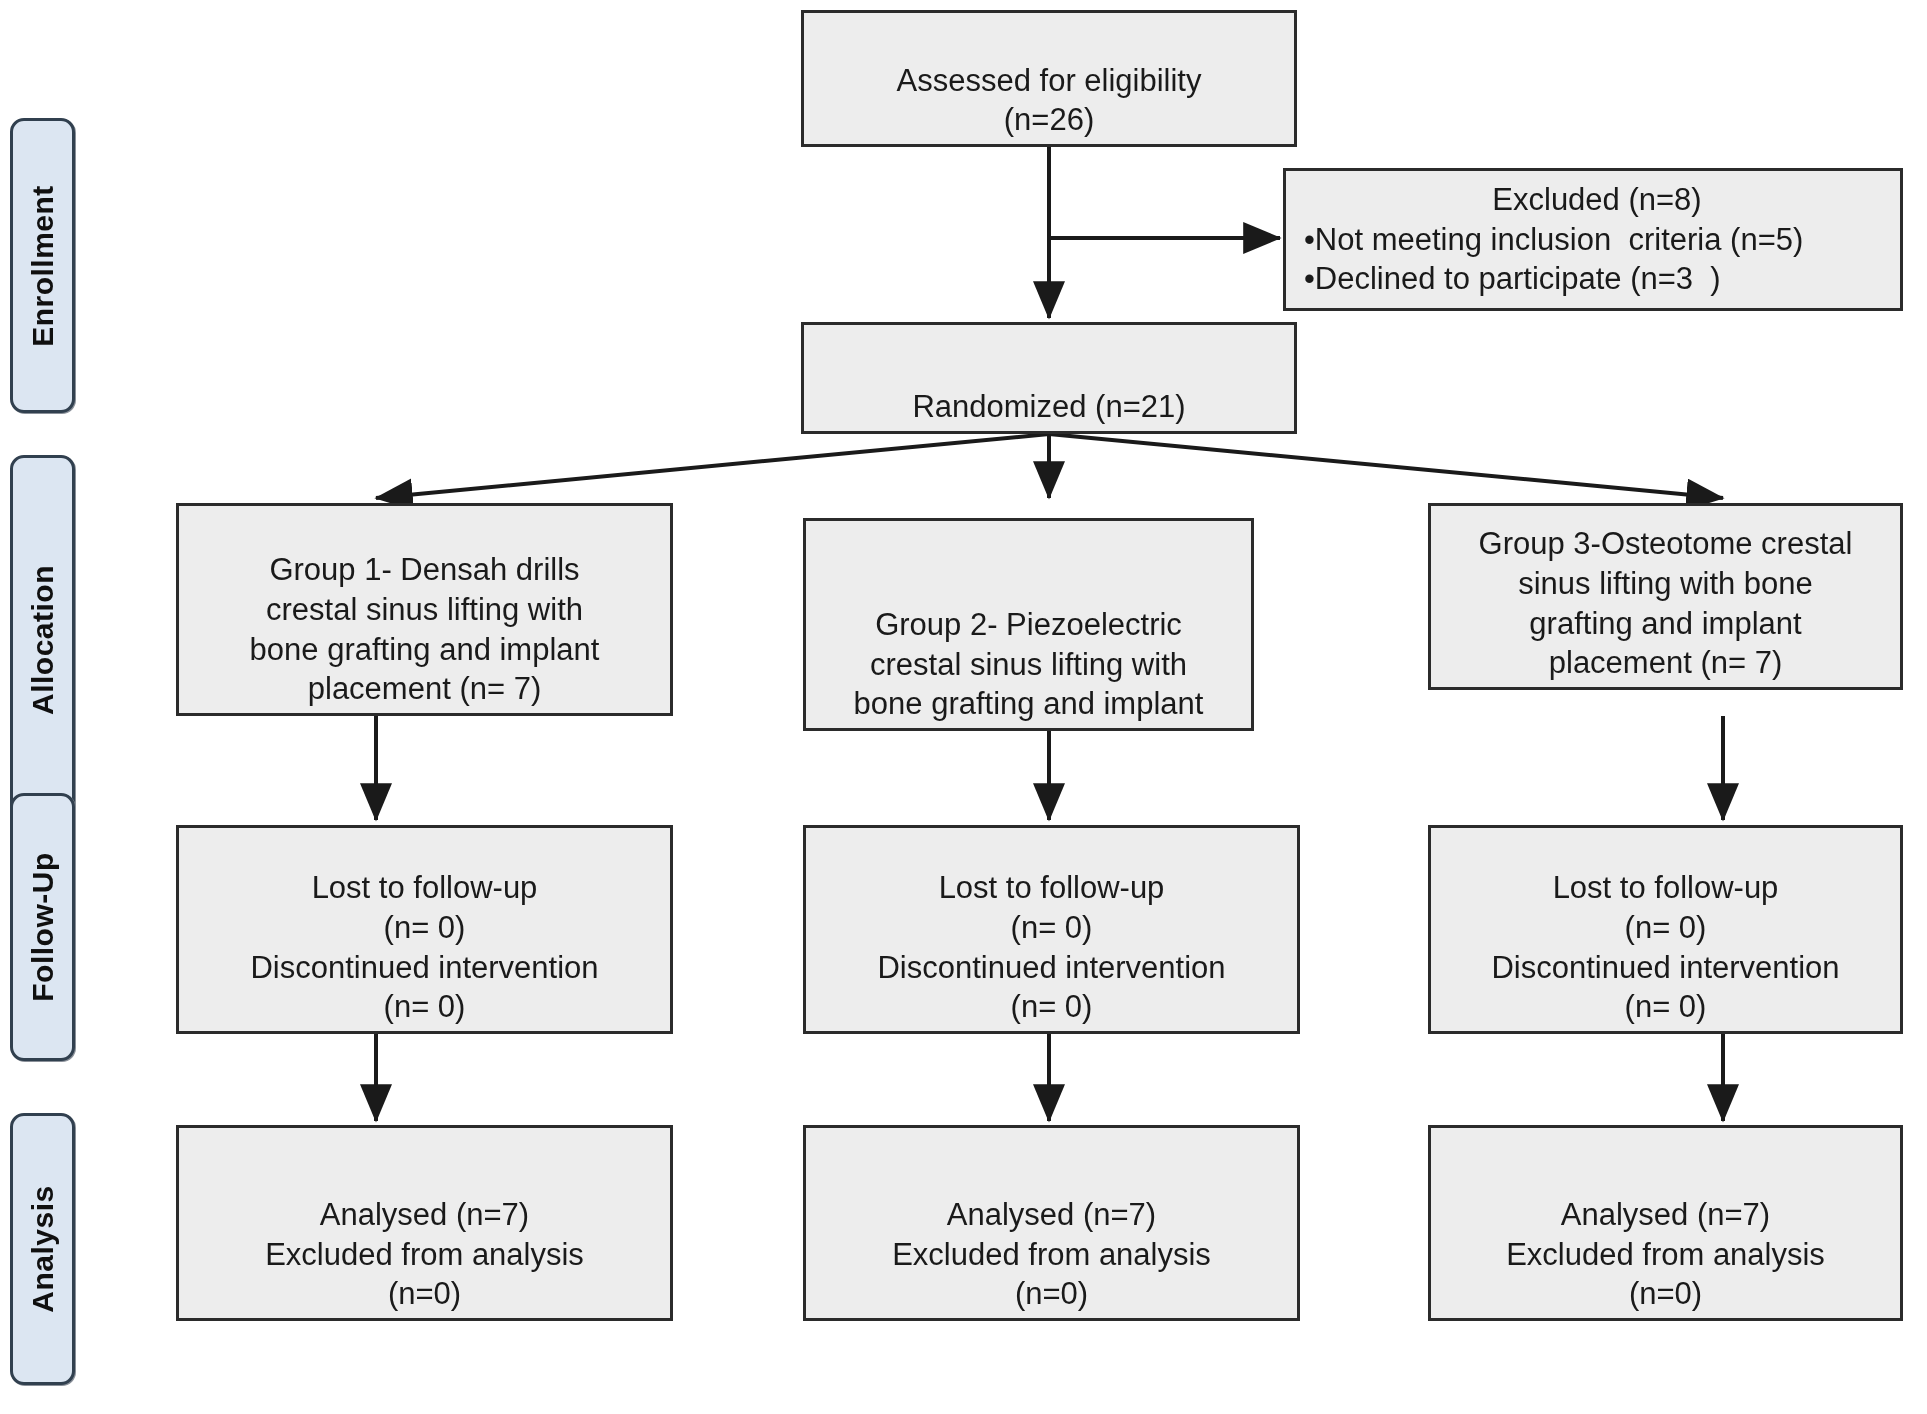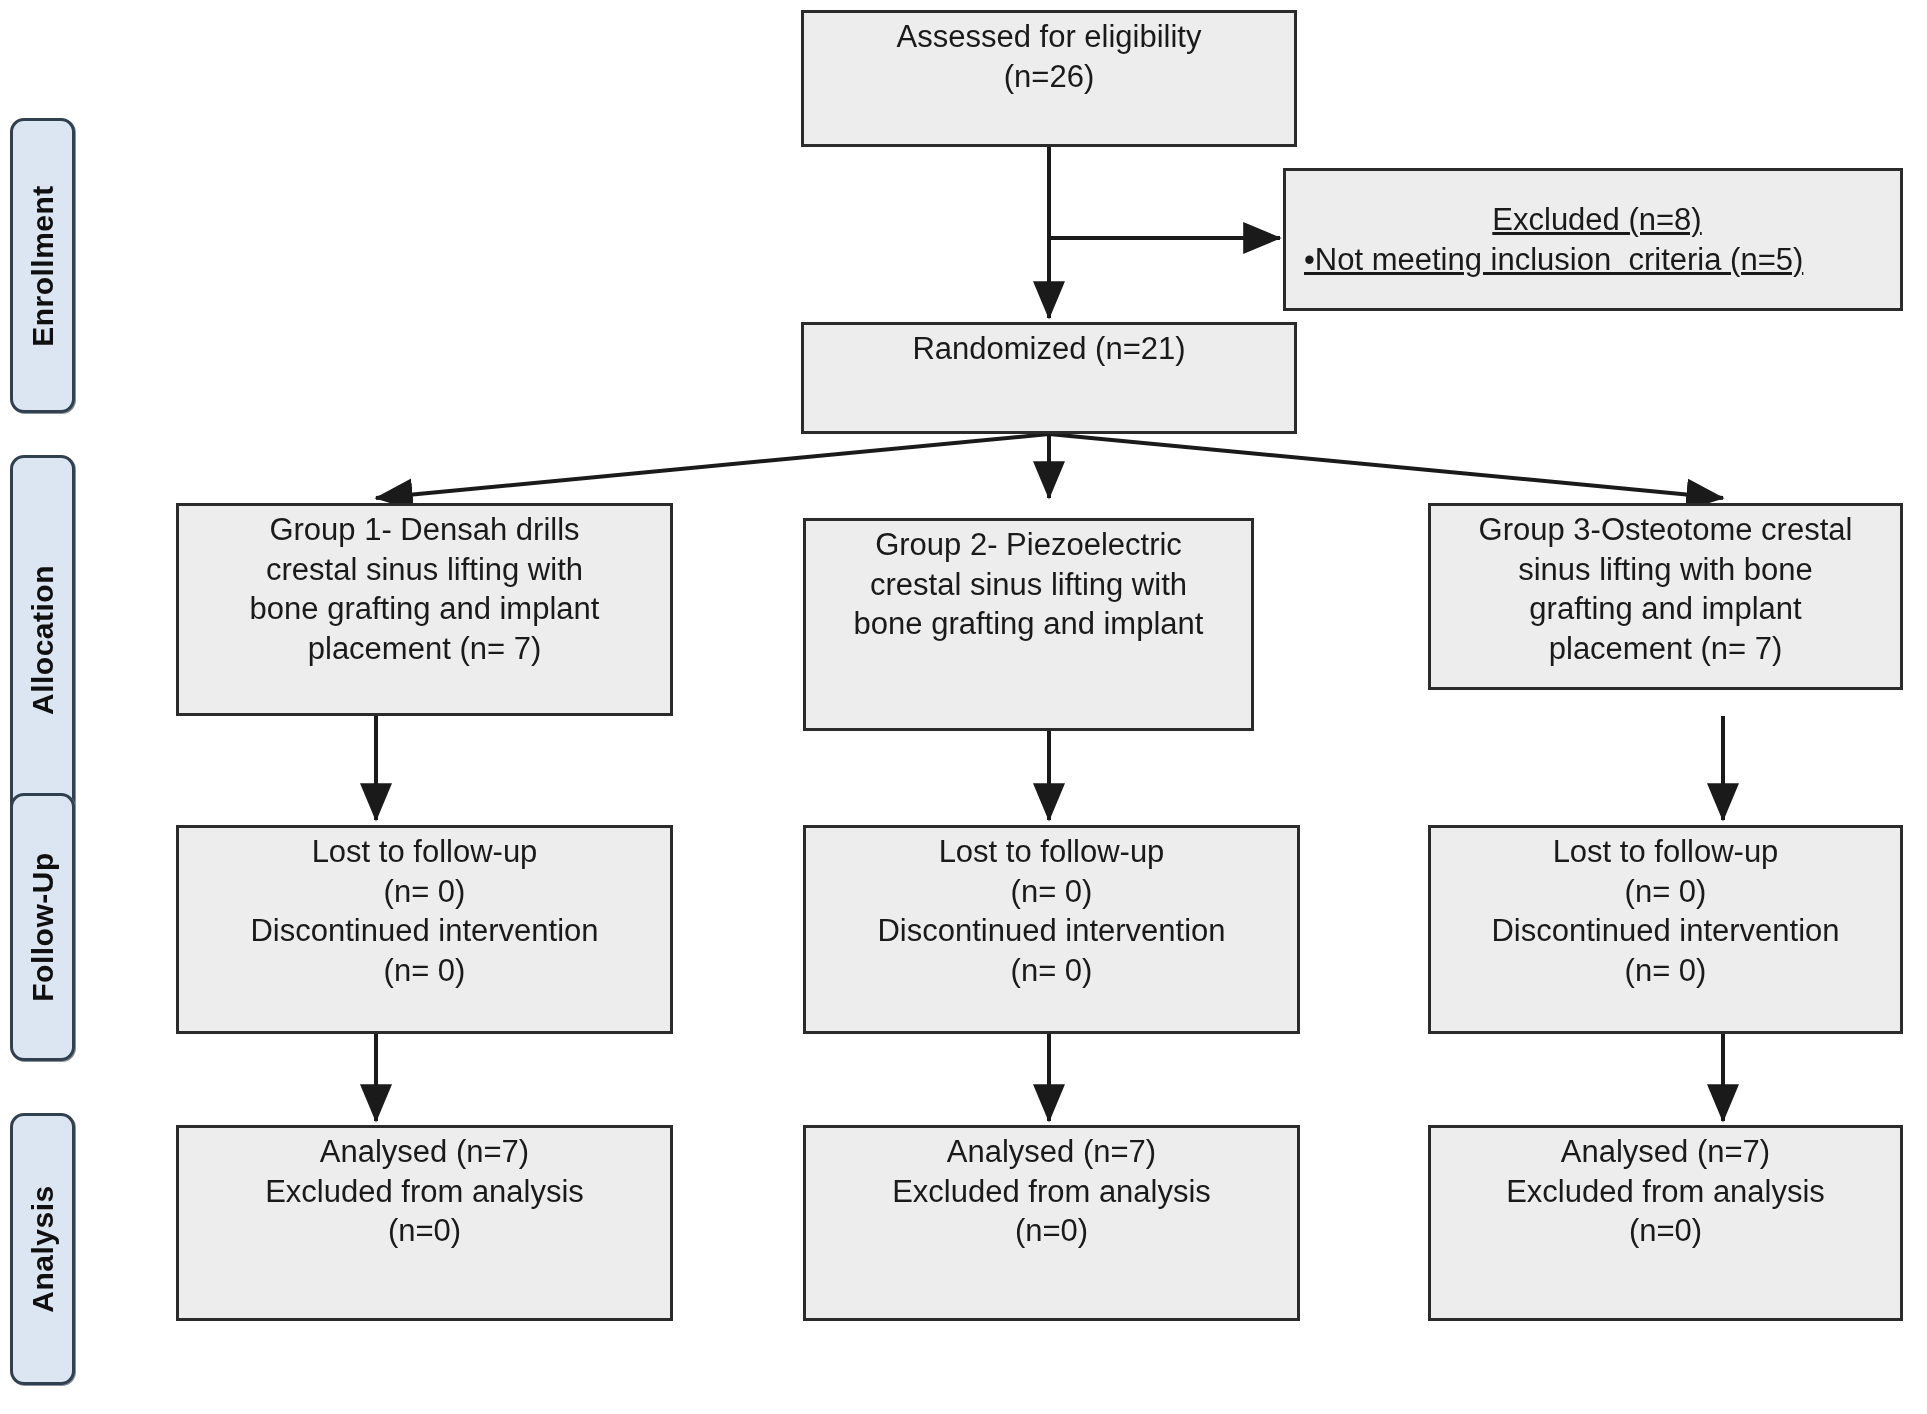--- a/index.html
+++ b/index.html
@@ -7,31 +7,31 @@
   #canvas{position:relative;width:1927px;height:1414px;overflow:hidden;background:#fff;}
 
   svg#connectors{position:absolute;left:0;top:0;width:1927px;height:1414px;}
 
   .node{
     position:absolute;
     box-sizing:border-box;
     background:#ededed;
     border:3px solid #2b2b2b;
     display:flex;
-    align-items:flex-start;
+    align-items:flex-end;
     justify-content:center;
     color:#1a1a1a;
     font-size:31px;
     line-height:1.28;
     text-align:center;
     padding:4px 10px;
   }
   .node .txt{width:100%;}
   .node .line{display:block;white-space:pre;}
-  .node.leftalign{align-items:center;justify-content:flex-start;text-decoration:underline;}
+  .node.leftalign{align-items:center;justify-content:flex-start;}
   .node.leftalign .txt{text-align:left;}
   .node.leftalign .line.center{text-align:center;}
 
   .phase{
     position:absolute;
     box-sizing:border-box;
     background:#dce6f2;
     border:3px solid #31404f;
     border-radius:14px;
     display:flex;
@@ -94,20 +94,21 @@
     <span class="txt">
       <span class="line">Assessed for eligibility</span>
       <span class="line">(n=26)</span>
     </span>
   </div>
 
   <div class="node leftalign" style="left:1283px;top:168px;width:620px;height:143px;padding-left:18px;">
     <span class="txt">
       <span class="line center">Excluded (n=8)</span>
       <span class="line">•Not meeting inclusion  criteria (n=5)</span>
+      <span class="line">•Declined to participate (n=3  )</span>
     </span>
   </div>
 
   <div class="node" style="left:801px;top:322px;width:496px;height:112px;">
     <span class="txt">
       <span class="line">Randomized (n=21)</span>
     </span>
   </div>
 
   <div class="node" style="left:176px;top:503px;width:497px;height:213px;">

